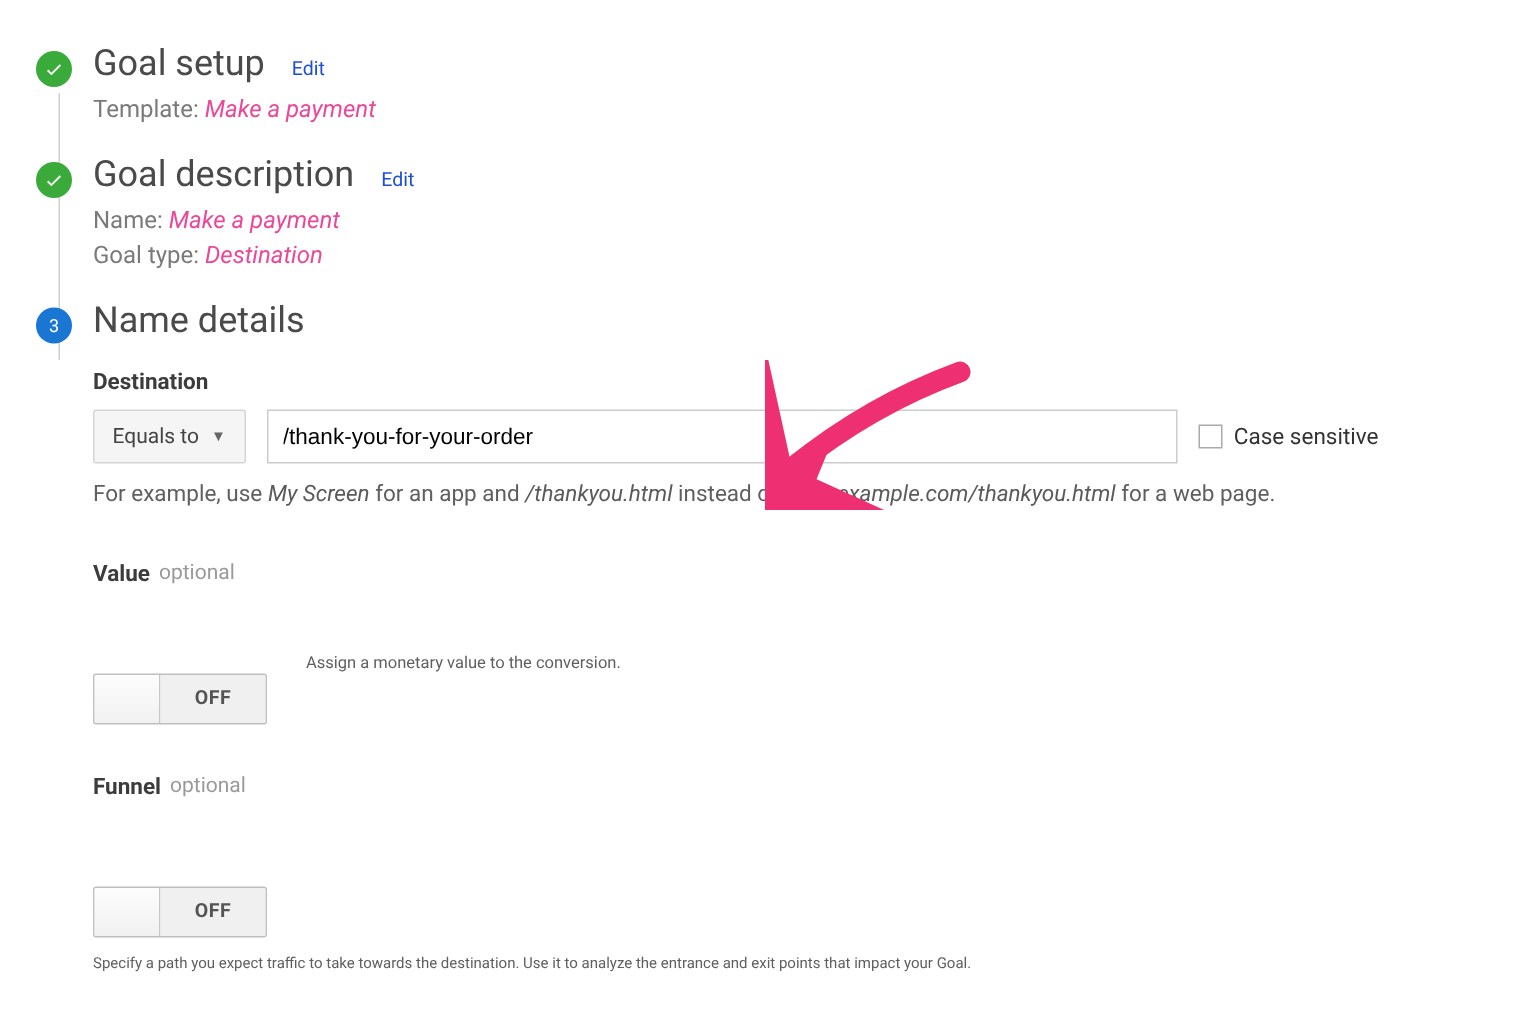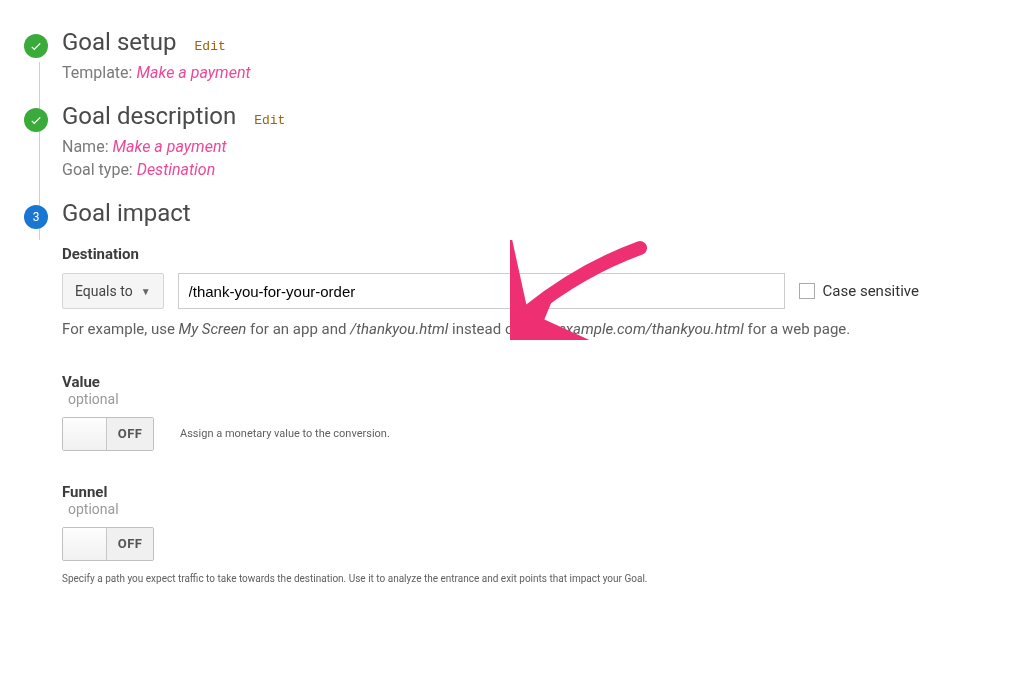--- a/index.html
+++ b/index.html
@@ -27,21 +27,21 @@
       top: 62px;
       width: 1px;
       height: 178px;
       background: #d0d0d0;
       z-index: 1;
     }
     .check-svg { width: 14px; height: 14px; }
     .step-content { flex: 1; padding-bottom: 18px; }
     .step-header { display: flex; align-items: baseline; gap: 18px; }
     .step-title { font-size: 24px; font-weight: 400; color: #4a4a4a; }
-    .step-edit { font-size: 13px; color: #a16207; cursor: pointer; font-family: Liberation Mono, monospace; }
+    .step-edit { font-size: 13px; color: #1d4ed8; cursor: pointer; }
     .step-sub { font-size: 16px; color: #7a7a7a; margin-top: 6px; line-height: 1.4; }
     .step-sub em { font-style: italic; color: #ec4899; }
     .section-label { font-size: 15px; font-weight: 700; color: #3c3c3c; margin-top: 18px; }
     .dest-row { display: flex; align-items: center; gap: 14px; margin-top: 10px; }
     .dropdown {
       background: #f5f5f5; border: 1px solid #d5d5d5; border-radius: 2px;
       padding: 0 12px; display: flex; align-items: center; gap: 8px;
       font-size: 14px; color: #444; cursor: pointer; height: 36px;
     }
     .dropdown .caret { font-size: 10px; color: #666; }
@@ -51,25 +51,25 @@
     }
     .checkbox-wrap { display: flex; align-items: center; gap: 8px; }
     .checkbox {
       width: 16px; height: 16px; border: 1px solid #aaa; background: #fff; cursor: pointer;
     }
     .checkbox-label { font-size: 15px; color: #333; }
     .hint { font-size: 15px; color: #5f5f5f; margin-top: 10px; line-height: 1.45; max-width: 930px;}
     .hint em { font-style: italic; color: #5a5a5a; }
     .optional { font-size: 14px; color: #9a9a9a; font-weight: 400; margin-left: 6px; }
     .field-block { margin-top: 32px; }
-    .field-label { font-size: 15px; font-weight: 700; color: #3c3c3c; display: flex; align-items: flex-start; flex-direction: column;}
+    .field-label { font-size: 15px; font-weight: 700; color: #3c3c3c; display: flex; align-items: center;}
     .toggle-row { display: flex; align-items: center; gap: 26px; margin-top: 10px; }
     .toggle {
       display: flex; border: 1px solid #bfbfbf; border-radius: 2px; overflow: hidden;
-      width: 92px; height: 34px; cursor: pointer; background: #fff;
+      width: 116px; height: 34px; cursor: pointer; background: #fff; margin-top: 48px;
     }
     .toggle-knob {
       width: 44px; background: linear-gradient(#fdfdfd,#f1f1f1);
       border-right: 1px solid #c7c7c7;
     }
     .toggle-state {
       flex: 1; display: flex; align-items: center; justify-content: center;
       background: #f0f0f0; font-size: 13px; font-weight: 700; color: #555; letter-spacing: 0.4px;
     }
     .toggle-desc { font-size: 11px; color: #5f5f5f; }
@@ -121,21 +121,21 @@
       <span>Goal type:</span>
       <em>Destination</em>
     </div>
   </div>
 </div>
 
 <div class="step-row">
   <div class="step-badge badge-blue">3</div>
   <div class="step-content">
     <div class="step-header">
-      <span class="step-title">Goal impact</span>
+      <span class="step-title">Name details</span>
     </div>
 
     <div class="section-label">Destination</div>
     <div class="dest-row">
       <div class="dropdown">
         <span>Equals to</span>
         <span class="caret">▼</span>
       </div>
       <input class="text-input" type="text" value="/thank-you-for-your-order" style="">
       <div class="checkbox-wrap">

